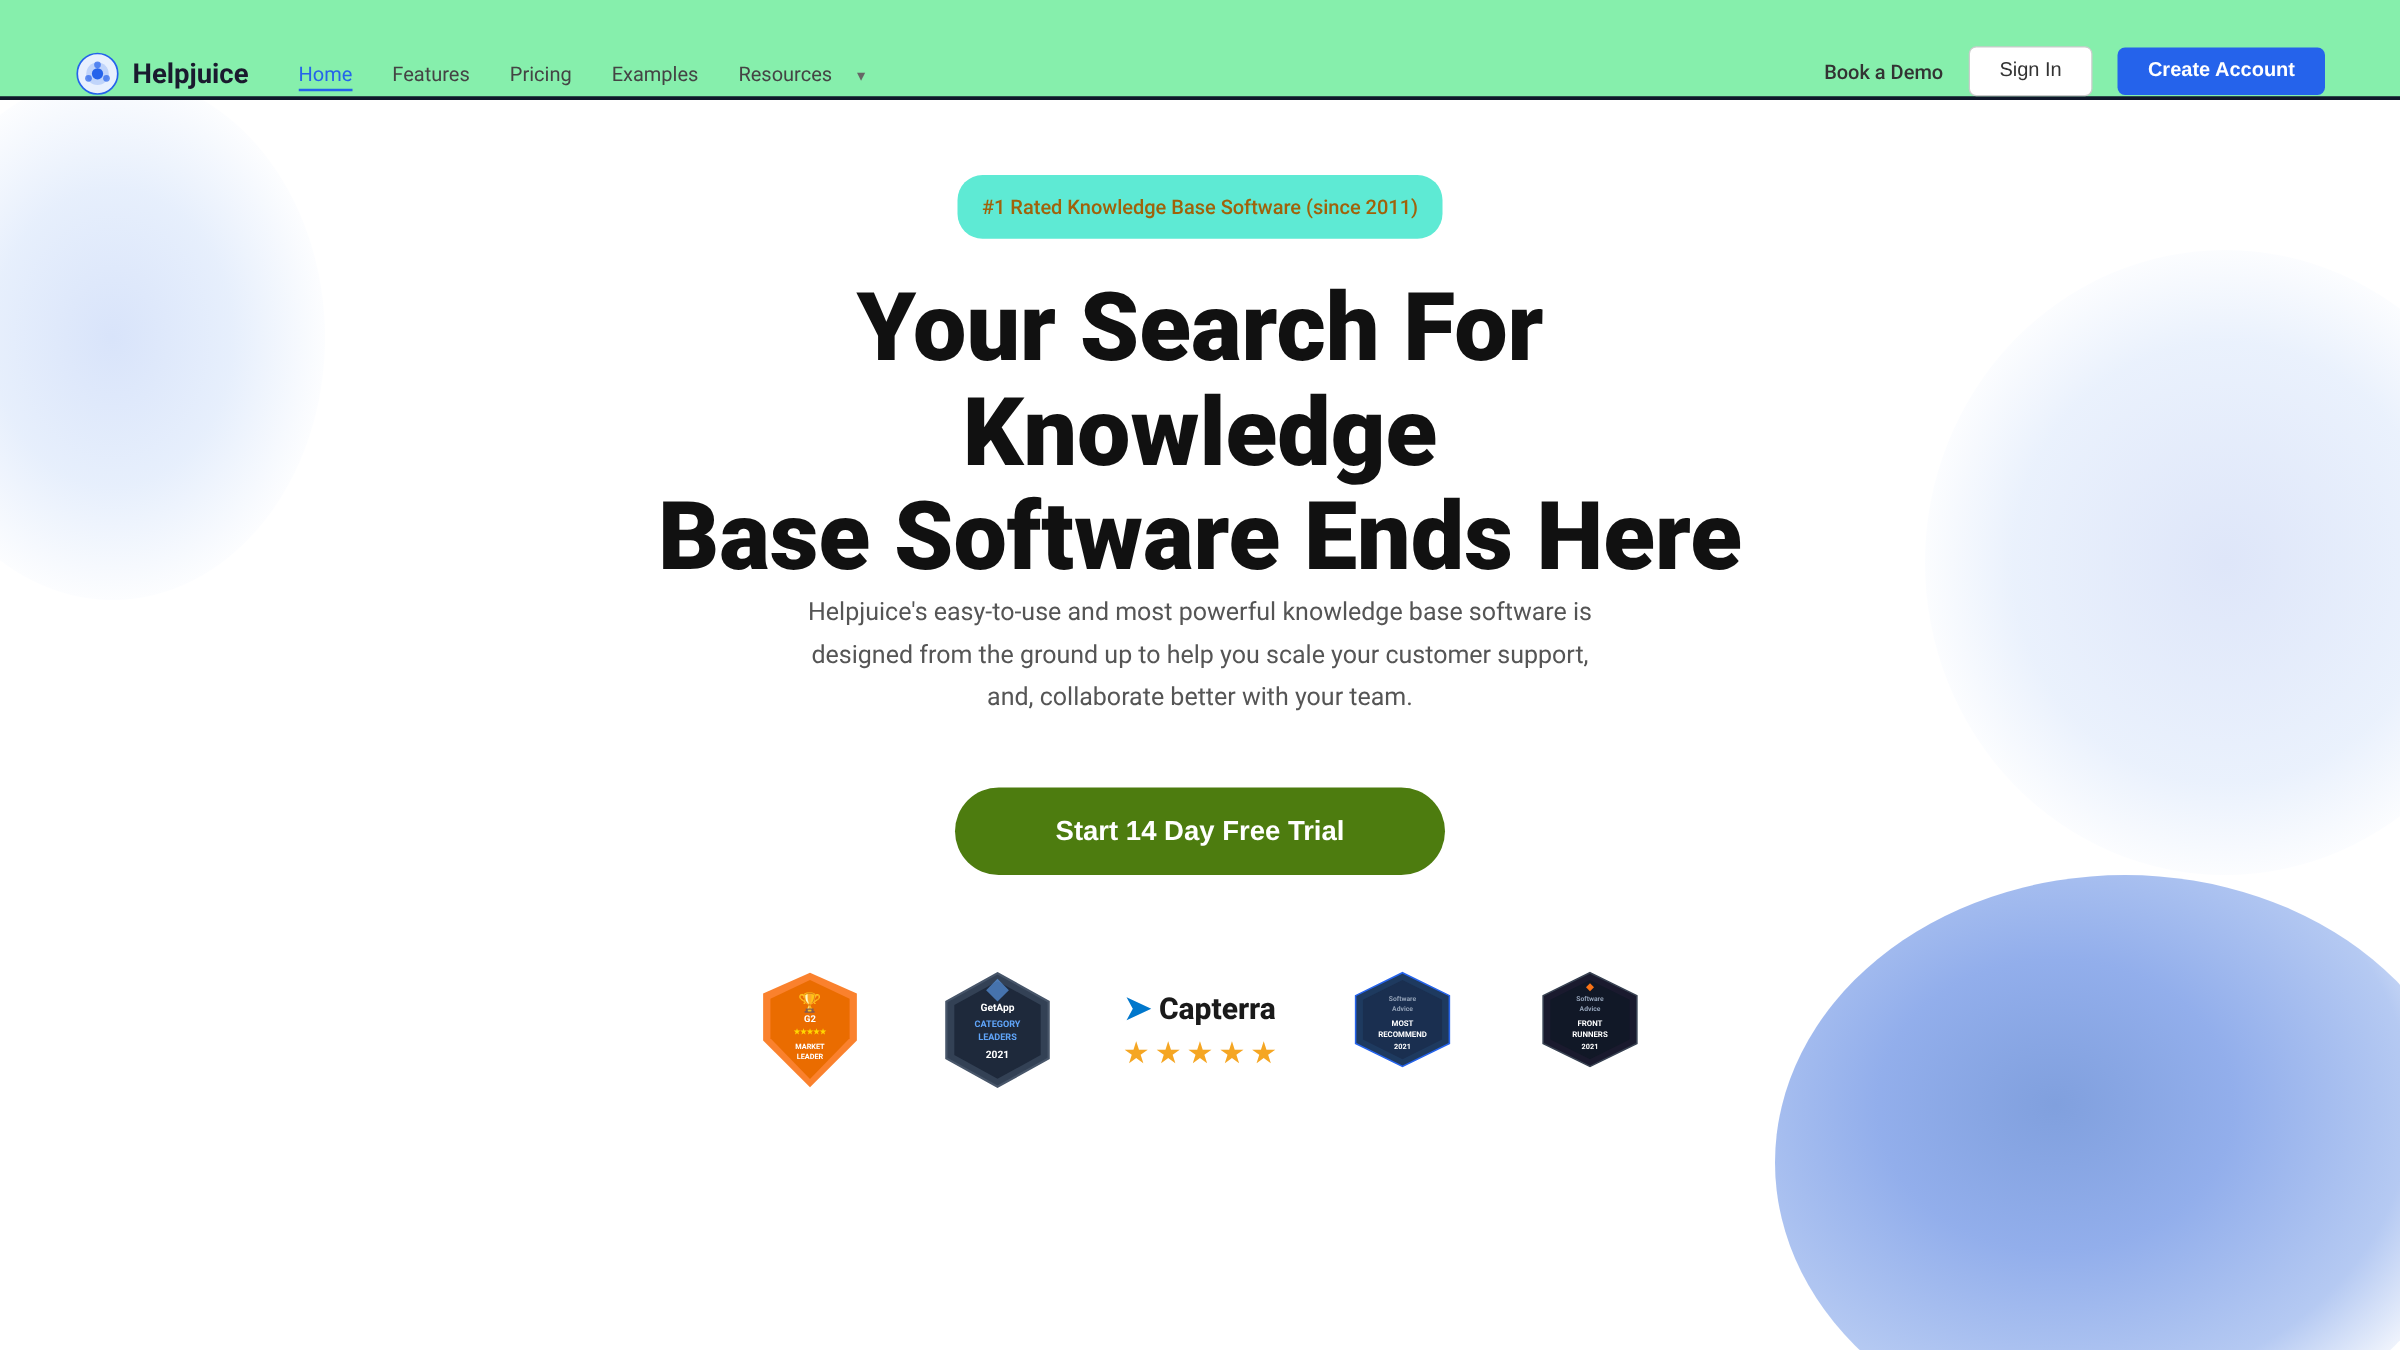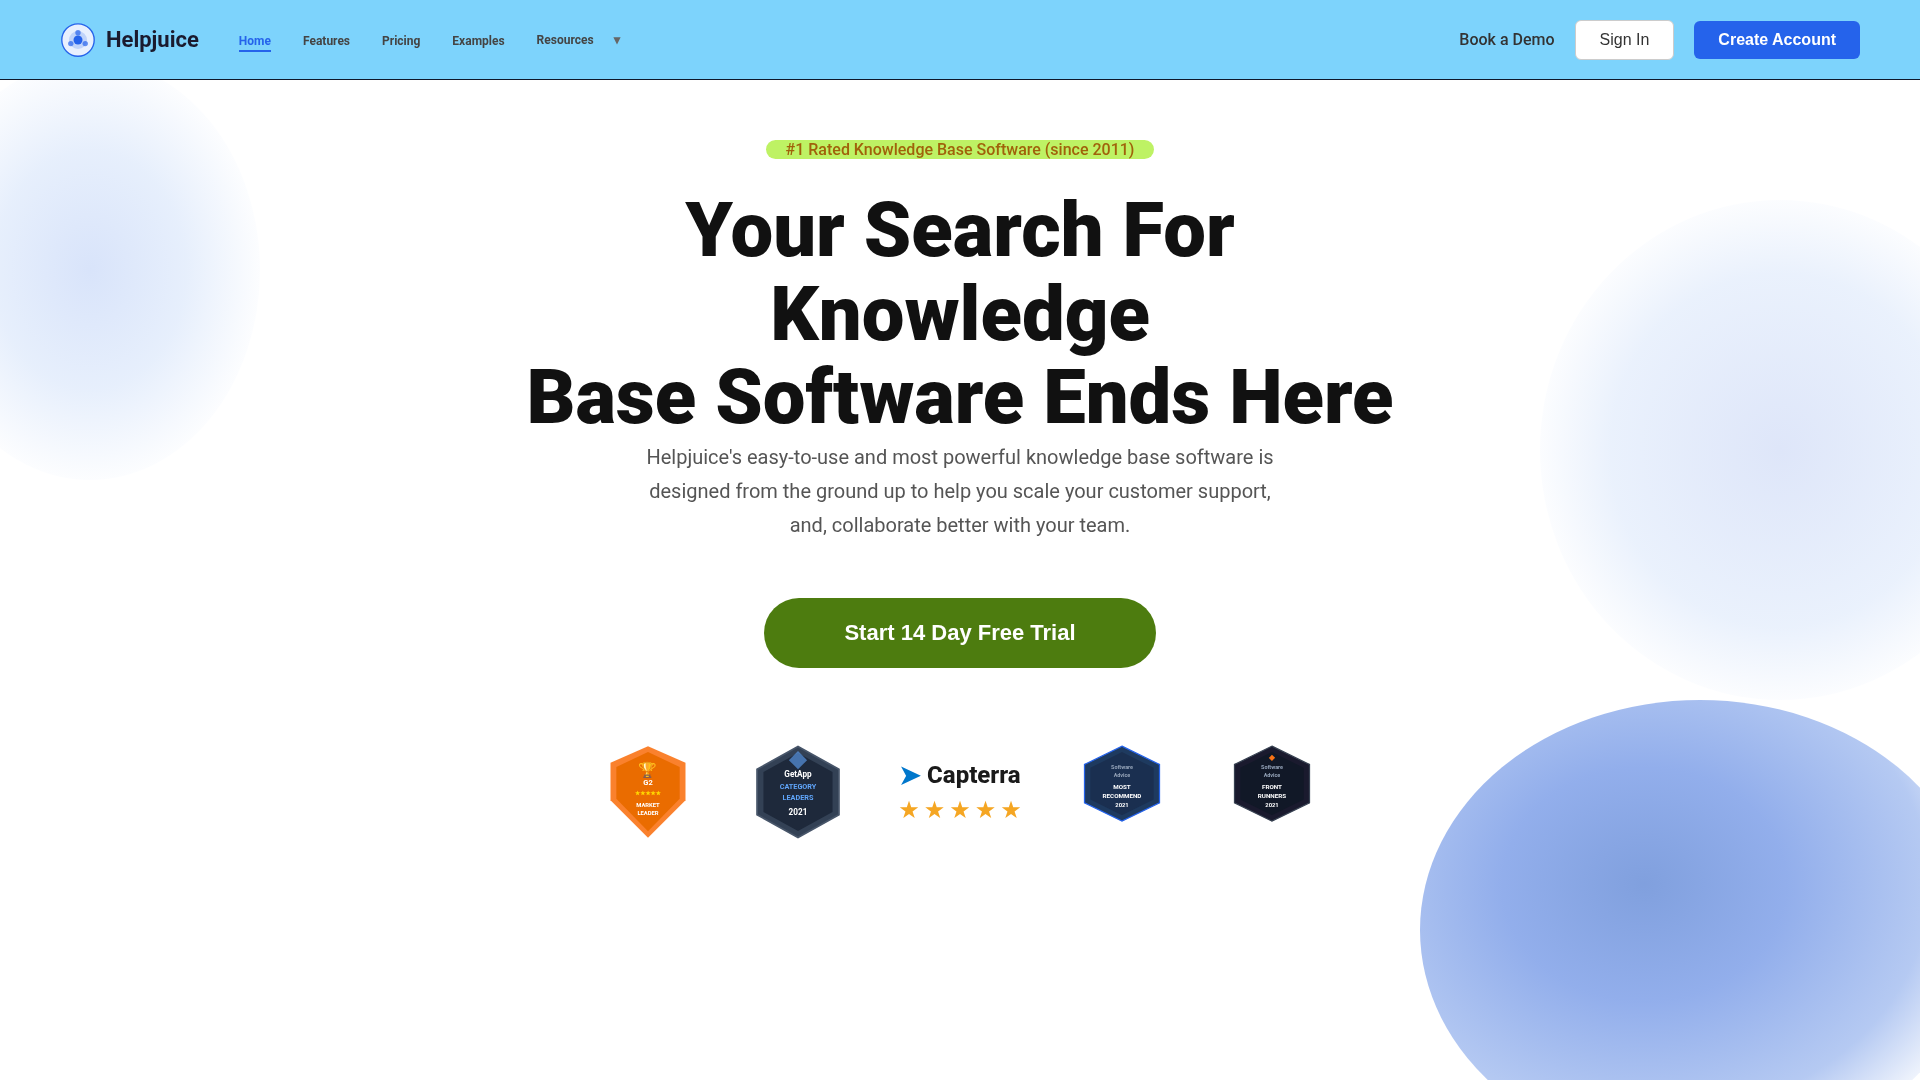--- a/index.html
+++ b/index.html
@@ -45,26 +45,26 @@
       border-radius: 50%;
       z-index: 0;
       opacity: 0.85;
     }
 
     
     nav {
       position: relative;
       z-index: 10;
       display: flex;
-      align-items: center;
+      align-items: flex-end;
       justify-content: space-between;
       padding: 0 60px;
       height: 80px;
-      background: #7dd3fc;
-      border-bottom: 1px solid #0f172a;
+      background: #86efac;
+      border-bottom: 3px solid #0f172a;
     }
     .nav-left {
       display: flex;
       align-items: center;
       gap: 40px;
     }
     .logo {
       display: flex;
       align-items: center;
       gap: 10px;
@@ -80,23 +80,23 @@
       color: #1a1a2e;
     }
     .nav-links {
       display: flex;
       align-items: center;
       gap: 32px;
       list-style: none;
     }
     .nav-links li a {
       text-decoration: none;
-      font-size: 12px;
+      font-size: 16px;
       color: #444;
-      font-weight: 700;
+      font-weight: 400;
     }
     .nav-links li.active a {
       color: #2563eb;
       border-bottom: 2px solid #2563eb;
       padding-bottom: 2px;
     }
     .nav-links .resources-link {
       display: flex;
       align-items: center;
       gap: 20px;
@@ -138,25 +138,25 @@
       position: relative;
       z-index: 1;
       display: flex;
       flex-direction: column;
       align-items: center;
       text-align: center;
       padding: 60px 20px 40px;
     }
     .badge {
       display: inline-block;
-      background: #bef264;
+      background: #5eead4;
       color: #a0620a;
       font-size: 16px;
       font-weight: 500;
-      padding: 0 20px;
+      padding: 16px 20px;
       border-radius: 20px;
       margin-bottom: 30px;
     }
     .hero-title {
       font-size: 76px;
       font-weight: 900;
       color: #111;
       line-height: 1.1;
       max-width: 900px;
     }

